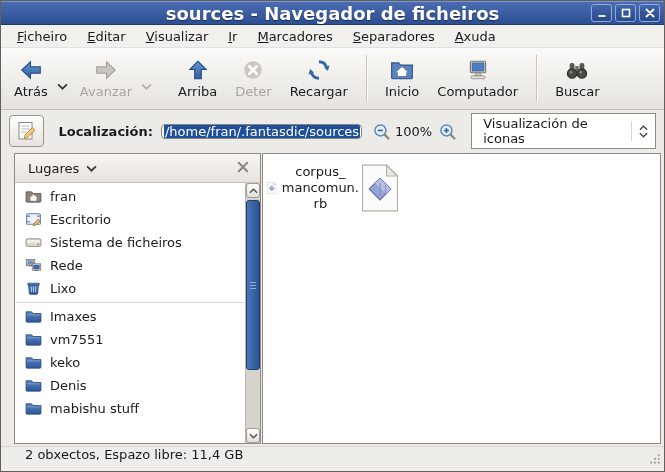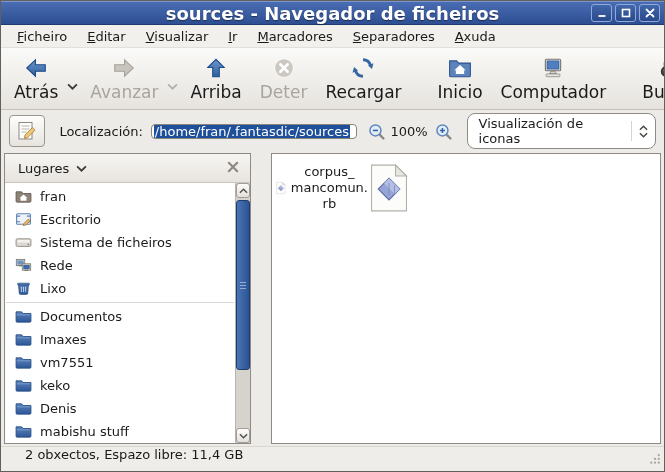--- a/index.html
+++ b/index.html
@@ -23,47 +23,47 @@
   .menubar { height:23px; flex:0 0 23px; background:#f2f0ed; border-bottom:1px solid #e3e0db;
              display:flex; align-items:center; padding-left:6px; }
   .menu-item { display:inline-block; padding:2px 10px; cursor:default; }
   .menu-item::first-letter { text-decoration:underline; }
 
   
   .toolbar { height:62px; flex:0 0 62px; background:linear-gradient(#fafaf8,#e6e3de);
              border-bottom:1px solid #c6c2bb; display:flex; align-items:center; padding:2px 4px; }
   .tbtn { display:flex; flex-direction:column; align-items:center; justify-content:center;
           gap:2px; padding:3px 9px; border-radius:3px; }
-  .tbtn .lbl { font-size:17px; }
+  .tbtn .lbl { font-size:13px; }
   .tbtn.disabled .lbl { color:#a9a59e; }
   .tchev { padding:14px 3px 0 0; color:#3c3a36; }
   .tchev.disabled { color:#b4b0a9; }
   .tsep { width:1px; align-self:stretch; margin:5px 9px; background:#c9c5be; box-shadow:1px 0 0 #fbfaf8; }
   .sp14 { width:14px; }
 
   
   .locationbar { height:42px; flex:0 0 42px; display:flex; align-items:center; padding:0 8px; }
   .loc-toggle { width:38px; height:32px; background:linear-gradient(#fefefd,#e7e4df);
                 border:1px solid #9a958d; border-radius:4px;
                 display:flex; align-items:center; justify-content:center; }
-  .loc-label { margin-left:14px; }
+  .loc-label { margin-left:14px;font-weight:bold; }
   .loc-input { width:216px; height:15px; margin-left:8px; background:#fff;
                border:1px solid #89847c; border-radius:4px; display:flex; align-items:center;
                padding:0 2px; overflow:hidden; white-space:nowrap; cursor:text; }
   .loc-input .sel { background:#1d4f9a; color:#fff; padding:2px 1px; }
   .zoombtn { margin-left:10px; display:flex; align-items:center; }
   .zoom-level { margin:0 4px; }
   .viewcombo { margin-left:14px; height:36px; background:#fff; border:1px solid #908b83;
-               border-radius:8px; display:flex; align-items:center; padding:0 7px 0 11px; }
+               border-radius:0; display:flex; align-items:center; padding:0 7px 0 11px; }
   .combo-chevrons { display:flex; flex-direction:column; align-items:center; gap:1px;
                     border-left:1px solid #d7d4ce; margin-left:10px; padding-left:7px;
                     height:20px; justify-content:center; color:#494843; }
 
   
-  .content { flex:1; display:flex; padding:1px 3px 2px 3px; gap:20px; min-height:0; }
+  .content { flex:1; display:flex; padding:1px 3px 2px 13px; gap:1px; min-height:0; }
   .sidebar { width:247px; flex:0 0 247px; background:#fff; border:1px solid #8f8b84;
              display:flex; flex-direction:column; }
   .sidebar-header { height:29px; flex:0 0 29px; background:linear-gradient(#f7f5f2,#e7e4df);
                     border-bottom:1px solid #c9c5be; display:flex; align-items:center; padding:0 7px; }
   .places-btn { display:flex; align-items:center; gap:7px; padding:3px 6px; }
   .sidebar-close { margin-left:auto; color:#8d8982; padding:2px 4px; }
   .sidebar-body { flex:1; display:flex; min-height:0; }
   .side-list { flex:1; padding-top:2px; overflow:hidden; }
   .side-item { height:23px; display:flex; align-items:center; gap:8px; padding-left:10px; }
   .side-sep { height:1px; background:#dbd8d3; margin:2px 1px; }
@@ -395,26 +395,20 @@
             <svg width="17" height="17">
                 <use href="#s-trash"></use>
               </svg>
             <span>Lixo</span>
           </div>
           <div class="side-sep"></div>
           <div class="side-item">
             <svg width="17" height="17">
                 <use href="#s-folder"></use>
               </svg>
-            <span>Documentos</span>
-          </div>
-          <div class="side-item">
-            <svg width="17" height="17">
-                <use href="#s-folder"></use>
-              </svg>
             <span>Imaxes</span>
           </div>
           <div class="side-item">
             <svg width="17" height="17">
                 <use href="#s-folder"></use>
               </svg>
             <span>vm7551</span>
           </div>
           <div class="side-item">
             <svg width="17" height="17">

